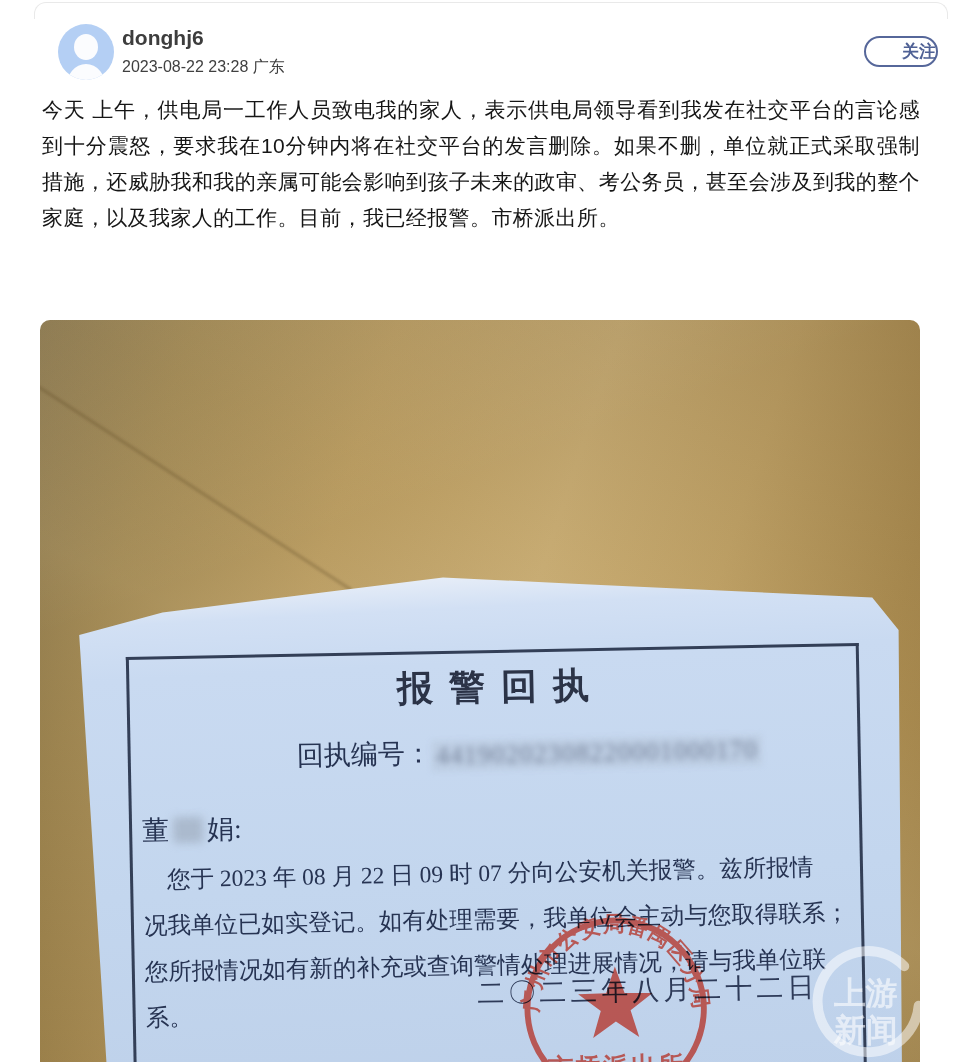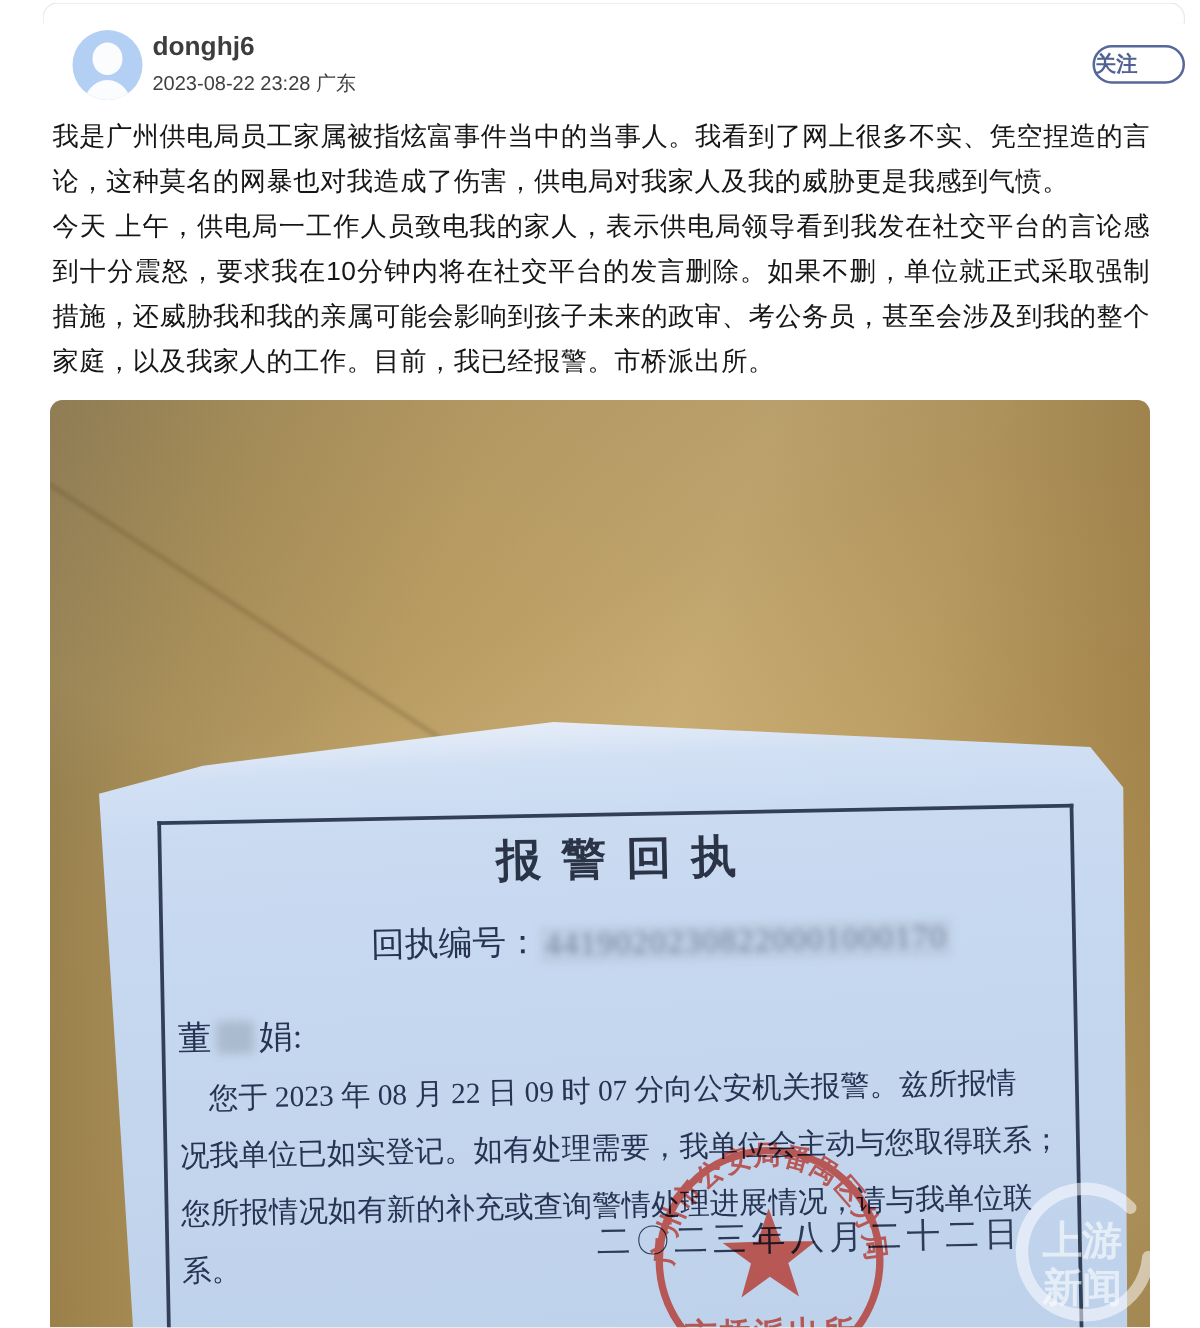--- a/index.html
+++ b/index.html
@@ -27,24 +27,24 @@
   }
   .avatar .shoulders{
     position:absolute;bottom:-8px;left:50%;transform:translateX(-50%);
     width:40px;height:24px;background:#fbfcfe;
     border-radius:50% 50% 0 0 / 100% 100% 0 0;
   }
   .user-meta{position:absolute;left:64px;top:1px;}
   .username{font-size:21px;font-weight:700;color:#3d3d3d;line-height:26px;}
   .timestamp{font-size:16px;color:#404040;margin-top:6px;}
   .follow-btn{
-    position:absolute;right:0;top:12px;width:74px;height:31px;
+    position:absolute;right:10px;top:12px;width:74px;height:31px;
     background:transparent;border:2px solid #56679a;border-radius:16px;
     color:#4f6195;font-size:17px;font-weight:600;line-height:27px;
-    text-align:left;cursor:pointer;padding:0;
+    text-align:right;cursor:pointer;padding:0;
     font-family:"Liberation Sans","DejaVu Sans",sans-serif;
   }
   
   .post-text{
     position:absolute;top:92px;left:42px;width:878px;
     font-size:21px;letter-spacing:0.4px;line-height:36px;color:#161616;
     text-align:justify;
   }
   .post-text p{margin:0;}
   
@@ -129,21 +129,20 @@
     <span class="shoulders"></span>
   </div>
   <div class="user-meta">
     <div class="username">donghj6</div>
     <div class="timestamp">2023-08-22 23:28 广东</div>
   </div>
   <button class="follow-btn">关注</button>
 </header>
 
 <div class="post-text">
-  <p>我是广州供电局员工家属被指炫富事件当中的当事人。我看到了网上很多不实、凭空捏造的言论，这种莫名的网暴也对我造成了伤害，供电局对我家人及我的威胁更是我感到气愤。</p>
   <p>今天 上午，供电局一工作人员致电我的家人，表示供电局领导看到我发在社交平台的言论感到十分震怒，要求我在10分钟内将在社交平台的发言删除。如果不删，单位就正式采取强制措施，还威胁我和我的亲属可能会影响到孩子未来的政审、考公务员，甚至会涉及到我的整个家庭，以及我家人的工作。目前，我已经报警。市桥派出所。</p>
 </div>
 
 <figure class="photo">
   <div class="wood">
     <div class="wood-seam"></div>
   </div>
 
   <div class="paper">
     <div class="doc-frame">

